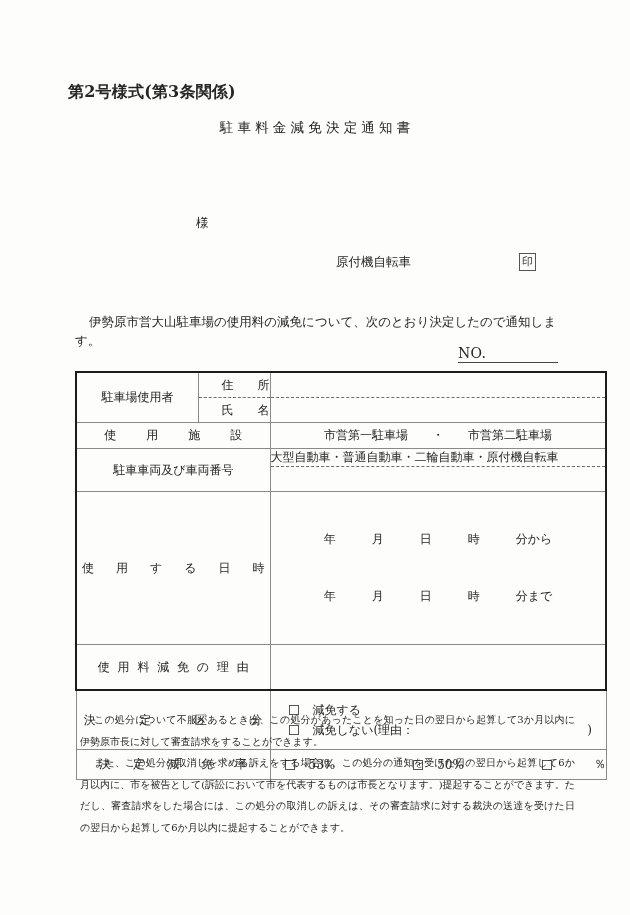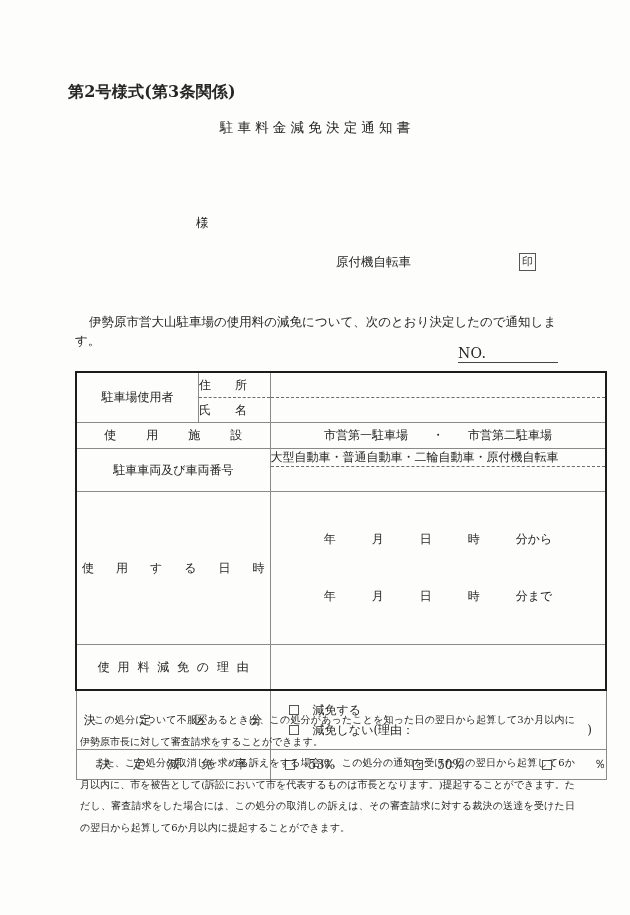--- a/index.html
+++ b/index.html
@@ -121,21 +121,21 @@
   .thick-right  { border-right: 2px solid #1c1c1c !important; }
 
   .lbl {
     width: 84px;
     text-align: center;
     white-space: nowrap;
     padding: 0 3px;
   }
   .sub-lbl {
     width: 49px;
-    text-align: left;
+    text-align: right;
     white-space: nowrap;
   }
   .val {
     padding: 0 10px;
   }
   .spread-5 { letter-spacing: 9px; text-indent: 9px; }
   .spread-6 { letter-spacing: 6.5px; text-indent: 6.5px; }
   .spread-4 { letter-spacing: 5px; text-indent: 5px; }
   .spread-2 { letter-spacing: 2px; text-indent: 2px; }
 

